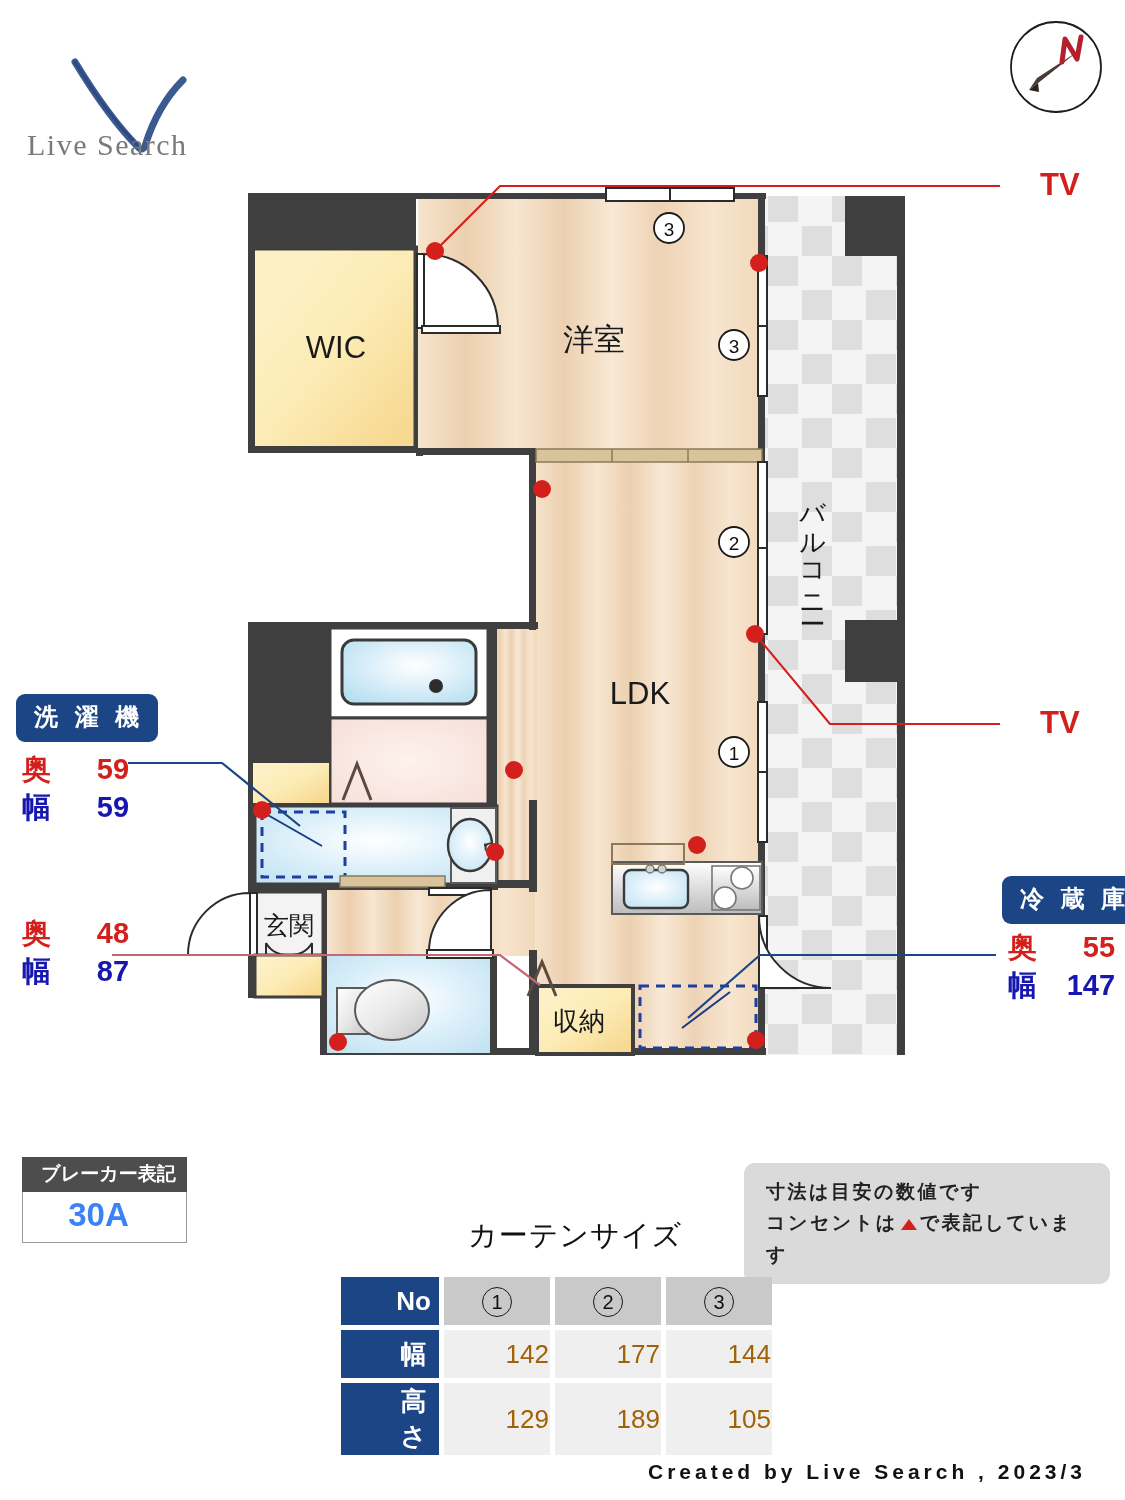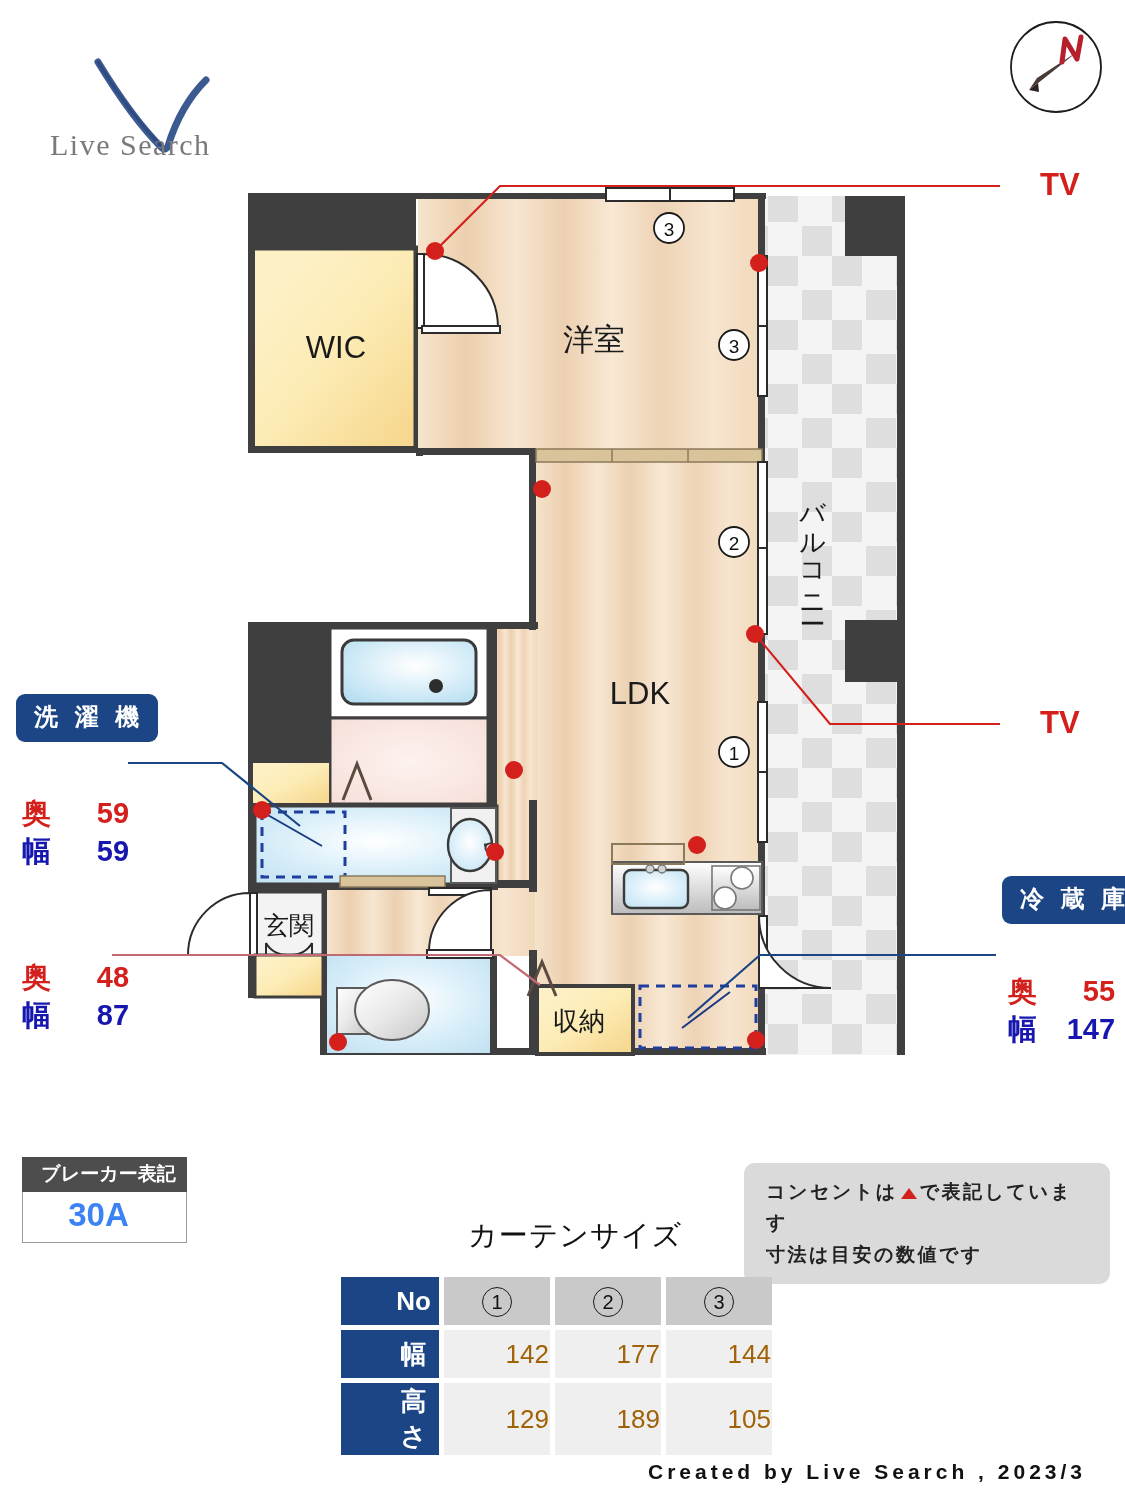--- a/index.html
+++ b/index.html
@@ -9,21 +9,21 @@
   }
   body {
     width: 1125px; height: 1500px;
     position: relative;
     font-family: "Liberation Sans", "DejaVu Sans", sans-serif;
     overflow: hidden;
   }
   .abs { position: absolute; }
 
   
-  #logo { left: 42px; top: 50px; width: 230px; height: 120px; }
+  #logo { left: 19px; top: 50px; width: 230px; height: 120px; }
   #logo .logo-text {
     position: absolute; left: 8px; top: 78px;
     font-family: "Liberation Serif", "DejaVu Serif", serif;
     font-size: 30px; color: #7a7a7a; letter-spacing: 1.5px;
   }
   #logo svg { position: absolute; left: 48px; top: 0px; }
 
   
   #compass { right: 20px; top: 18px; width: 98px; height: 98px; }
 
@@ -38,21 +38,21 @@
   
   .spec-badge {
     background: #1b4585; color: #ffffff;
     border-radius: 9px;
     font-size: 24px; font-weight: 700;
     letter-spacing: 5px;
     padding: 7px 14px 9px 18px;
     text-align: center;
     white-space: nowrap;
   }
-  .spec-row { white-space: nowrap; font-size: 29px; font-weight: 700; margin-top: 44px; }
+  .spec-row { white-space: nowrap; font-size: 29px; font-weight: 700; }
   .spec-k { color: #d4201c; }
   .spec-v { color: #1717b0; }
   .spec-lbl-depth { color: #d4201c; }
   .spec-lbl-width { color: #1717b0; }
   .spec-num { display: inline-block; min-width: 70px; text-align: right; }
 
   
   #washer-badge { left: 16px; top: 694px; }
   #washer-depth { left: 22px; top: 750px; }
   #washer-width { left: 22px; top: 788px; }
@@ -178,22 +178,22 @@
   <span class="spec-lbl-width">幅</span>
   <span class="spec-v spec-num">147</span>
 </div>
 
 <div class="abs" id="breaker">
   <div class="bk-head">ブレーカー表記</div>
   <div class="bk-body">30A</div>
 </div>
 
 <div class="abs" id="note-box">
+  <div>寸法は目安の数値です</div>
   <div><span>コンセントは</span><span class="note-tri"></span><span>で表記しています</span></div>
-  <div>寸法は目安の数値です</div>
 </div>
 
 <div class="abs" id="curtain-title">カーテンサイズ</div>
 <table class="abs" id="curtain-table">
   <tbody>
       <tr>
     <td class="hdr">No</td>
     <td class="colhdr"><span class="circnum">1</span></td>
     <td class="colhdr"><span class="circnum">2</span></td>
     <td class="colhdr"><span class="circnum">3</span></td>

